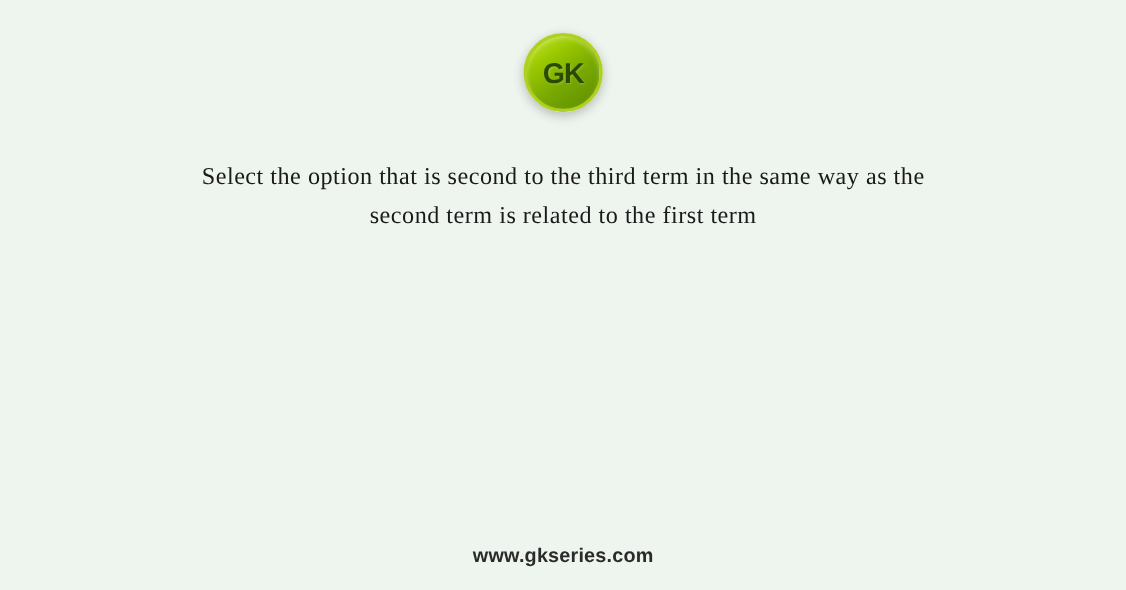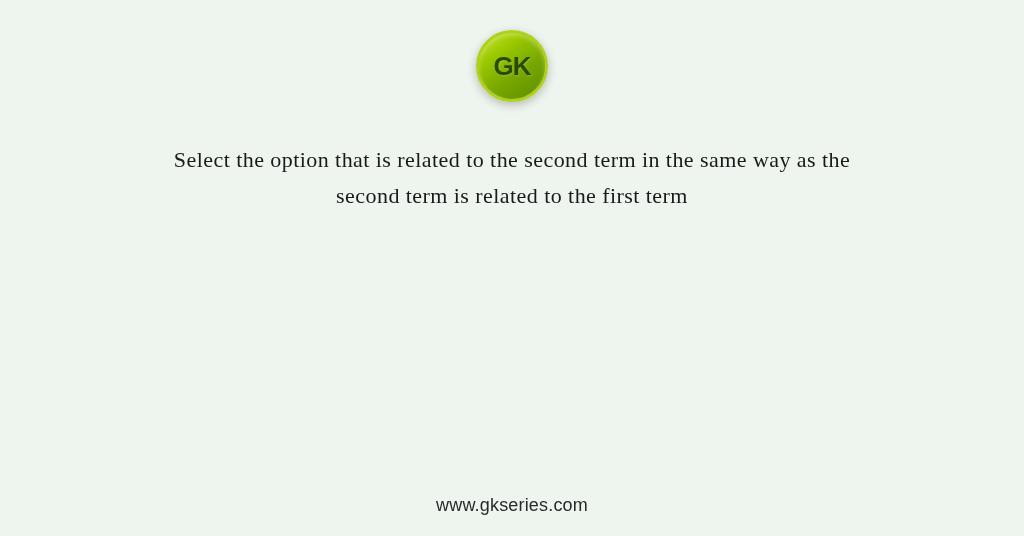--- a/index.html
+++ b/index.html
@@ -58,31 +58,31 @@
       line-height: 1.65;
       letter-spacing: 0.02em;
       font-family: Georgia, 'Times New Roman', serif;
     }
 
     .footer {
       position: absolute;
       bottom: 20px;
       text-align: center;
       font-size: 18px;
-      font-weight: 400;
+      font-weight: 700;
       color: #2a2a2a;
       font-family: Arial, sans-serif;
       letter-spacing: 0.01em;
       margin-top: 48px;
     }
   </style>
 </head>
 <body>
 
 <div class="logo-container">
   <div class="logo-circle-inner">
     <span class="logo-text">GK</span>
   </div>
 </div>
 
-<p class="question-text">Select the option that is related to the second term in the same way as the second term is related to the first term</p>
+<p class="question-text">Select the option that is second to the third term in the same way as the second term is related to the first term</p>
 
 <div class="footer">www.gkseries.com</div>
 
 </body></html>

